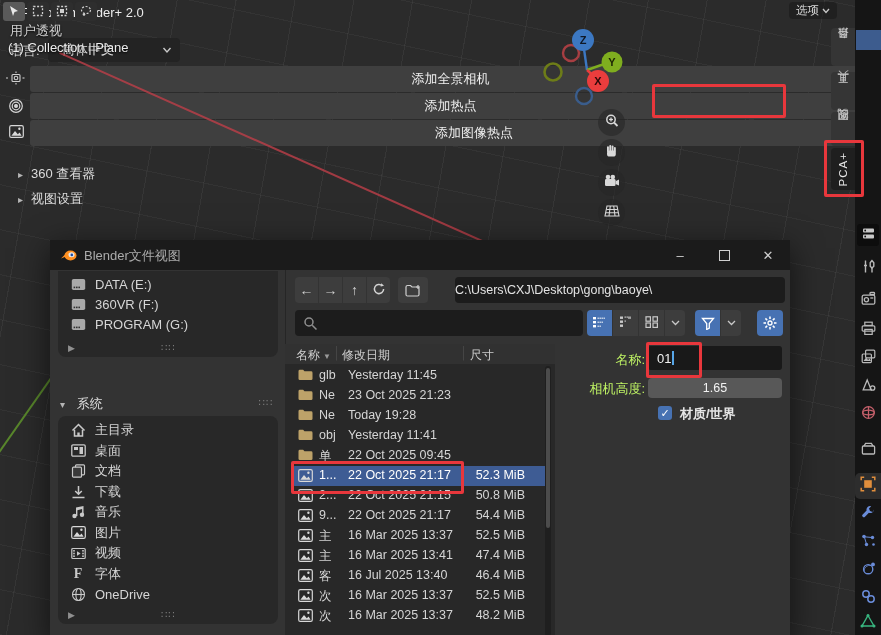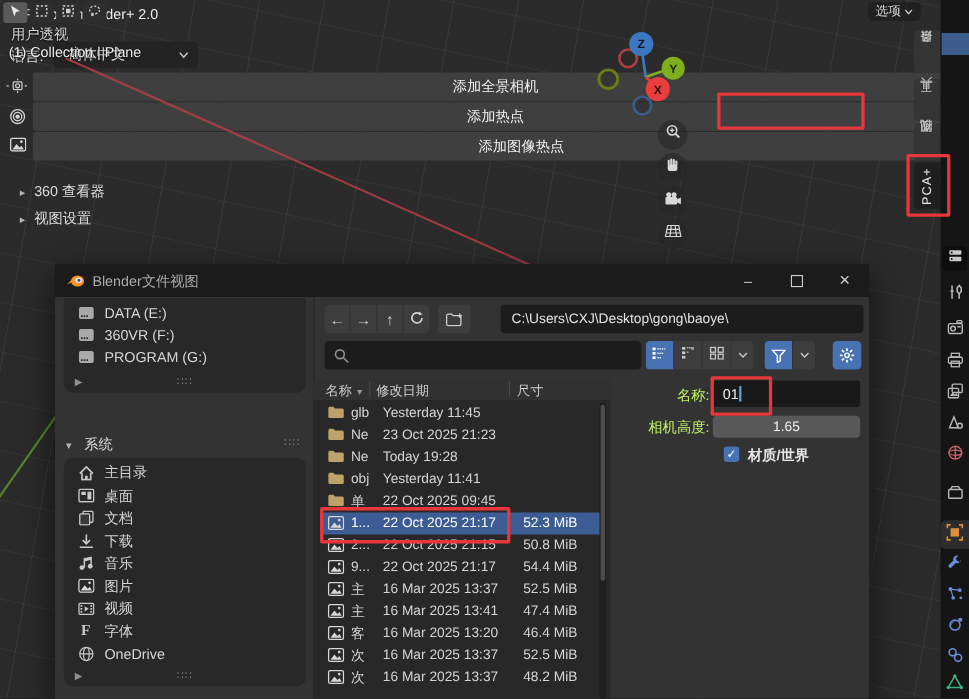--- a/index.html
+++ b/index.html
@@ -89,21 +89,21 @@
   .shead .tri{color:#b5b5b5;font-size:10px;margin-right:8px;}
   .shead-grip{position:absolute;right:12px;}
   
   .navgrp{position:absolute;left:245px;top:37px;height:26px;display:flex;background:#3d3d3d;border-radius:4px;overflow:hidden;}
   .navb{width:23px;height:26px;display:flex;align-items:center;justify-content:center;
       color:#d2d2d2;font-size:14px;border-right:1px solid #333;}
   .navb:last-child{border-right:none;}
   .toolb{position:absolute;height:26px;background:#3d3d3d;border-radius:4px;display:flex;
       align-items:center;justify-content:center;}
   .pathf{position:absolute;left:405px;top:37px;width:330px;height:26px;background:#1c1c1c;
-      border-radius:4px;color:#e3e3e3;font-size:12.5px;display:flex;align-items:center;padding-left:10px;box-sizing:border-box;}
+      border-radius:4px;color:#e3e3e3;font-size:12.5px;display:flex;align-items:center;box-sizing:border-box;}
   .searchf{position:absolute;left:245px;top:70px;width:288px;height:26px;background:#1c1c1c;
       border-radius:4px;display:flex;align-items:center;padding-left:8px;box-sizing:border-box;}
   .vmgrp{position:absolute;left:537px;top:70px;height:26px;display:flex;border-radius:4px;overflow:hidden;}
   .vmb{width:25px;height:26px;background:#3d3d3d;display:flex;align-items:center;justify-content:center;border-right:1px solid #333;}
   .vmb.on{background:#4772b3;}
   .vmb.chev{width:20px;border-right:none;}
   
   .lhead{position:absolute;left:235px;top:104px;width:270px;height:20px;background:#313131;
       border-bottom:1px solid #232323;font-size:12px;color:#cfcfcf;}
   .lhead .c0{position:absolute;left:11px;top:3px;}
@@ -818,21 +818,21 @@
     <span class="fdate">16 Mar 2025 13:41</span>
     <span class="fsize">47.4 MiB</span>
   </div>
         <div class="frow" style="top:202px;">
     <span class="ficon"><svg width="15" height="13" viewBox="0 0 15 13">
               <rect x="0.7" y="0.7" width="13.6" height="11.6" rx="1.6" fill="none" stroke="#d8d8d8" stroke-width="1.2"></rect>
               <path d="M2.4 10.8 L6 6 l2.8 3.2 1.8-1.8 2 3.4z" fill="#d8d8d8"></path>
               <circle cx="10.4" cy="3.8" r="1.2" fill="#d8d8d8"></circle>
             </svg></span>
     <span class="fname">客</span>
-    <span class="fdate">16 Mar 2025 13:20</span>
+    <span class="fdate">16 Jul 2025 13:40</span>
     <span class="fsize">46.4 MiB</span>
   </div>
         <div class="frow" style="top:222px;">
     <span class="ficon"><svg width="15" height="13" viewBox="0 0 15 13">
               <rect x="0.7" y="0.7" width="13.6" height="11.6" rx="1.6" fill="none" stroke="#d8d8d8" stroke-width="1.2"></rect>
               <path d="M2.4 10.8 L6 6 l2.8 3.2 1.8-1.8 2 3.4z" fill="#d8d8d8"></path>
               <circle cx="10.4" cy="3.8" r="1.2" fill="#d8d8d8"></circle>
             </svg></span>
     <span class="fname">次</span>
     <span class="fdate">16 Mar 2025 13:37</span>

